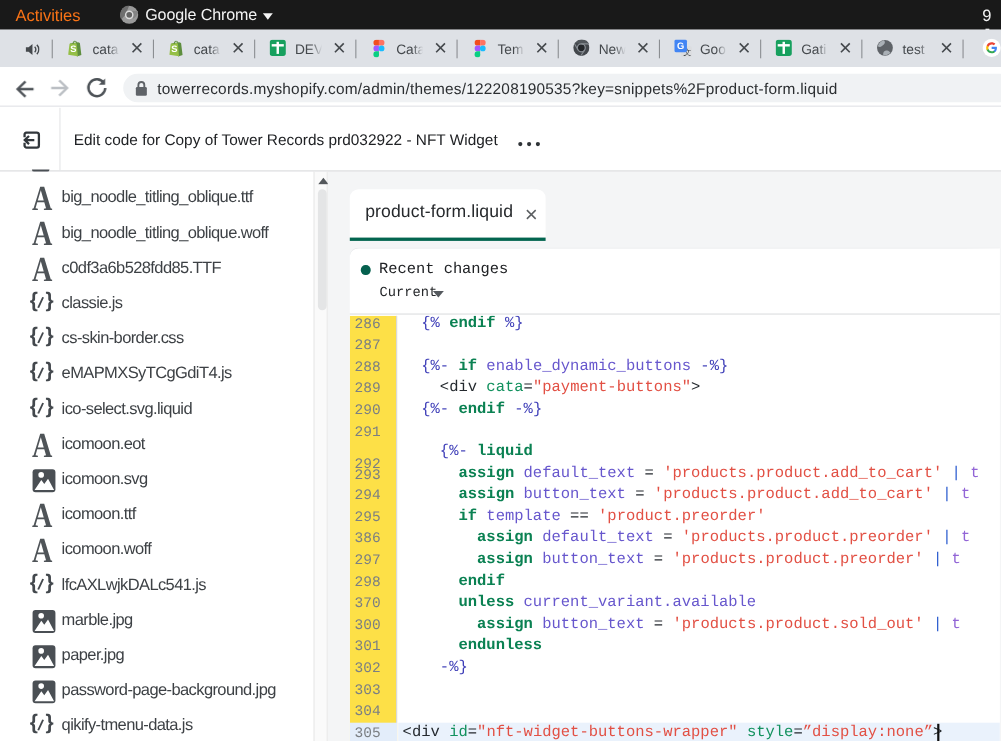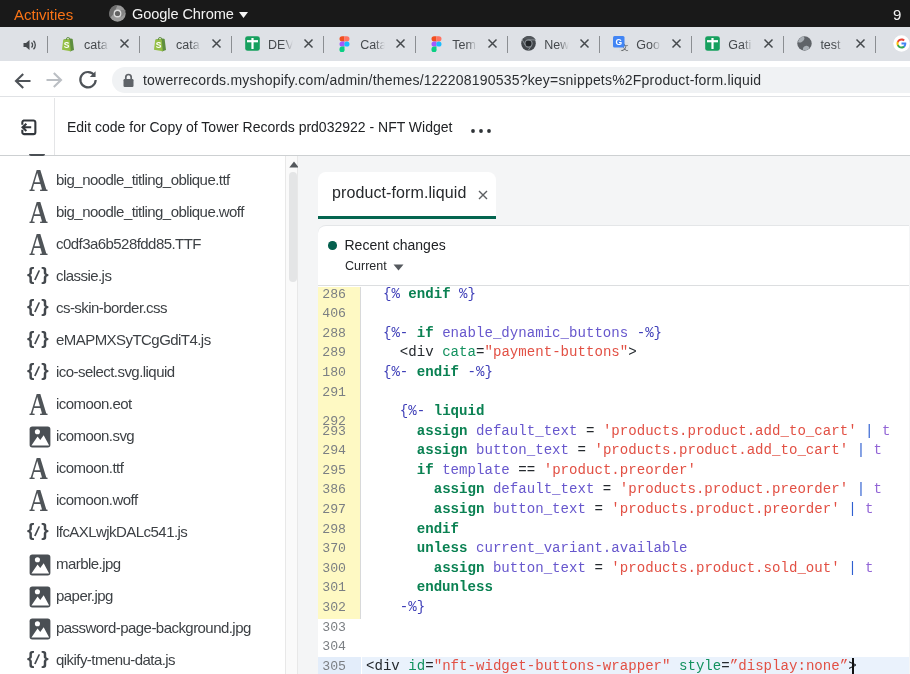--- a/index.html
+++ b/index.html
@@ -33,29 +33,29 @@
   .iconA { font-family:"Liberation Serif", serif; font-weight:bold; font-size:32px; color:#4f5458; line-height:24px; text-align:center; width:22px; transform:scaleX(0.8); transform-origin:center; }
   .iconB span { position:absolute; font-weight:bold; color:#43484d; font-size:19px; line-height:20px; }
   
   #sscroll { position:absolute; left:285px; top:156px; width:13px; height:518px; background:#fafafa; border-left:1px solid #e8e8e8; border-right:1px solid #e8e8e8; }
   
   #pane { position:absolute; left:298px; top:156px; width:612px; height:518px; background:#f4f5f6; }
   #edtab { position:absolute; left:19.5px; top:16px; width:178px; height:43.5px; background:#fff; border-radius:8px 8px 0 0; }
   #edtab .lbl { position:absolute; left:14.5px; top:11.5px; font-size:16px; letter-spacing:0.1px; color:#26292c; }
   #tealbar { position:absolute; left:19.5px; top:59.5px; width:178px; height:3.5px; background:#03654f; }
   #card { position:absolute; left:19.5px; top:68.5px; width:591.5px; height:449.5px; background:#fff; border-radius:8px 0 0 0; border-top:1px solid #e4e6e8; }
-  #rc { position:absolute; left:0; top:0; width:100%; height:60.5px; border-bottom:1px solid #dcdee0; }
+  #rc { position:absolute; left:0; top:0; width:100%; height:60.5px; border-bottom:1px solid #dcdee0;font-family:Liberation Mono, monospace; }
   #rc .dot { position:absolute; left:10.8px; top:15.5px; width:8.5px; height:8.5px; border-radius:50%; background:#05604e; }
   #rc .t1 { position:absolute; left:27px; top:11px; font-size:14px; color:#202225; }
   #rc .t2 { position:absolute; left:27.5px; top:33.5px; font-size:12.5px; color:#26282b; }
   
   #codewrap i { font-style:normal; }
   #codewrap { position:absolute; left:0; top:61.5px; width:591.5px; height:388px; overflow:hidden;
       font-family:"Liberation Mono", monospace; font-size:14.1px; }
-  #gutter { position:absolute; left:0; top:0; width:43px; height:332px; background:#fef9c3; border-right:1px solid #d8d9da; }
+  #gutter { position:absolute; left:0; top:0; width:43px; height:388px; background:#fde047; border-right:1px solid #d8d9da; }
   .gl { position:absolute; z-index:3; right:13.5px; height:19.45px; line-height:19.45px; font-size:13.2px; color:#7b7f83; }
   .cl { position:absolute; left:48.5px; height:19.45px; line-height:19.45px; white-space:pre; }
   .k { color:#0a8152; font-weight:bold; }
   .t { color:#3e3eb8; }
   .v { color:#6757cd; }
   .s { color:#e25044; }
   .a { color:#12915e; }
   .p { color:#24292e; }
   .pi { color:#2f5fd0; }
   .f { color:#9265d6; }
@@ -353,24 +353,24 @@
       <div class="t2">Current</div>
       <svg class="abs" style="left:75px;top:38.5px" width="11" height="7">
           <path d="M0.5 0.5 L10.5 0.5 L5.5 6.5 Z" fill="#55595e"></path>
         </svg>
     </div>
     <div id="codewrap">
       <div id="activegut"></div>
       <div id="activerow"></div>
       <div id="gutter">
           <div class="gl" style="top:-2.3px">286</div>
-          <div class="gl" style="top:17.277px">406</div>
+          <div class="gl" style="top:17.277px">287</div>
           <div class="gl" style="top:36.854000000000006px">288</div>
           <div class="gl" style="top:56.43100000000001px">289</div>
-          <div class="gl" style="top:76.00800000000001px">180</div>
+          <div class="gl" style="top:76.00800000000001px">290</div>
           <div class="gl" style="top:95.58500000000001px">291</div>
           <div class="gl" style="top:125px">292</div>
           <div class="gl" style="top:134.739px">293</div>
           <div class="gl" style="top:154.316px">294</div>
           <div class="gl" style="top:173.893px">295</div>
           <div class="gl" style="top:193.47px">386</div>
           <div class="gl" style="top:213.047px">297</div>
           <div class="gl" style="top:232.62400000000002px">298</div>
           <div class="gl" style="top:252.20100000000002px">370</div>
           <div class="gl" style="top:271.778px">300</div>

